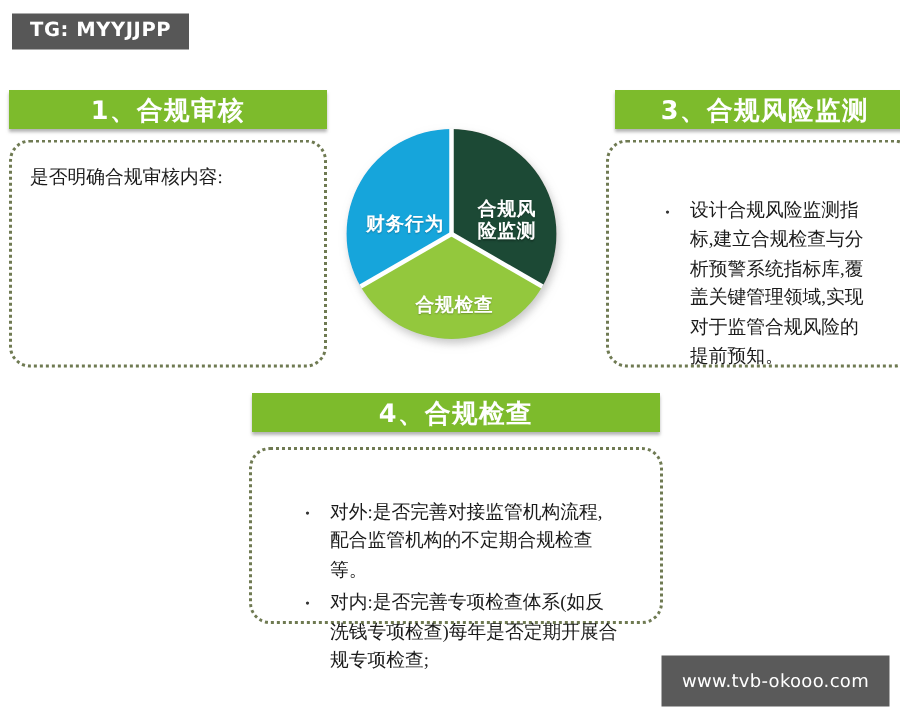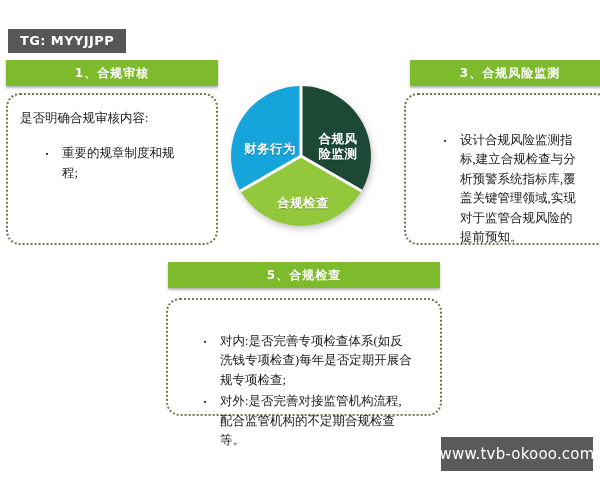--- a/index.html
+++ b/index.html
@@ -33,34 +33,34 @@
 
   
   #watermark {
     position: absolute;
     left: 441px;
     top: 437px;
     width: 152px;
     height: 34px;
     background: #5a5a5a;
     color: #ffffff;
-    font-size: 15px;
+    font-size: 12px;
     letter-spacing: 0.2px;
     display: flex;
     align-items: center;
     justify-content: center;
     white-space: nowrap;
   }
 
   
   .hdr {
     position: absolute;
     background: #7dbb2c;
     color: #ffffff;
-    font-size: 12px;
+    font-size: 17px;
     font-weight: bold;
     letter-spacing: 1px;
     display: flex;
     align-items: center;
     justify-content: center;
     box-sizing: border-box;
     box-shadow: 0 2px 2px rgba(120,120,120,0.55);
   }
 
   
@@ -132,50 +132,49 @@
     text-shadow: 0 1px 1px rgba(0,0,0,0.25);
     white-space: pre-line;
   }
   #label-audit { left: 12px;  top: 62px;  width: 72px; }
   #label-risk  { left: 85px;  top: 52px;  width: 62px; }
   #label-check { left: 42px;  top: 116px; width: 78px; }
 </style>
 </head>
 <body>
 
-<div id="tg-badge" style="background: rgb(87, 87, 87); margin-top: 20px;">TG: MYYJJPP</div>
+<div id="tg-badge" style="background: rgb(87, 87, 87);">TG: MYYJJPP</div>
 
 <div class="hdr" id="hdr-left" style="background: rgb(125, 187, 44);">1、合规审核</div>
 
 <div class="box" id="box-left" style="border-color: rgb(111, 122, 82);">
   <div class="box-inner">
     <p class="lead">是否明确合规审核内容:</p>
     <ul class="bullets">
-      <li>重要的规章制度和规程;</li>
     </ul>
   </div>
 </div>
 
 <div class="hdr" id="hdr-right" style="background: rgb(125, 187, 44);">3、合规风险监测</div>
 
 <div class="box" id="box-right" style="border-color: rgb(111, 122, 82);">
   <div class="box-inner">
     <ul class="bullets">
       <li>设计合规风险监测指标,建立合规检查与分析预警系统指标库,覆盖关键管理领域,实现对于监管合规风险的提前预知。</li>
     </ul>
   </div>
 </div>
 
-<div class="hdr" id="hdr-bottom" style="background: rgb(125, 187, 44);">5、合规检查</div>
+<div class="hdr" id="hdr-bottom" style="background: rgb(125, 187, 44);">4、合规检查</div>
 
 <div class="box" id="box-bottom" style="border-color: rgb(111, 122, 82);">
   <div class="box-inner">
     <ul class="bullets">
+      <li>对外:是否完善对接监管机构流程,配合监管机构的不定期合规检查等。</li>
       <li>对内:是否完善专项检查体系(如反洗钱专项检查)每年是否定期开展合规专项检查;</li>
-      <li>对外:是否完善对接监管机构流程,配合监管机构的不定期合规检查等。</li>
     </ul>
   </div>
 </div>
 
 <div id="pie-wrap">
   <svg width="158" height="156" viewBox="0 0 158 156">
     <defs>
       <filter id="pieShadow" x="-25%" y="-25%" width="160%" height="160%">
         <feDropShadow dx="1.5" dy="3" stdDeviation="3" flood-color="#9a9a9a" flood-opacity="0.55"></feDropShadow>
       </filter>

